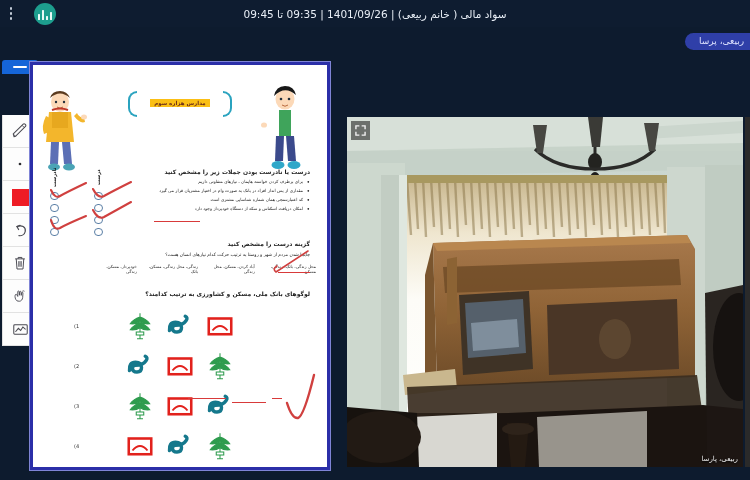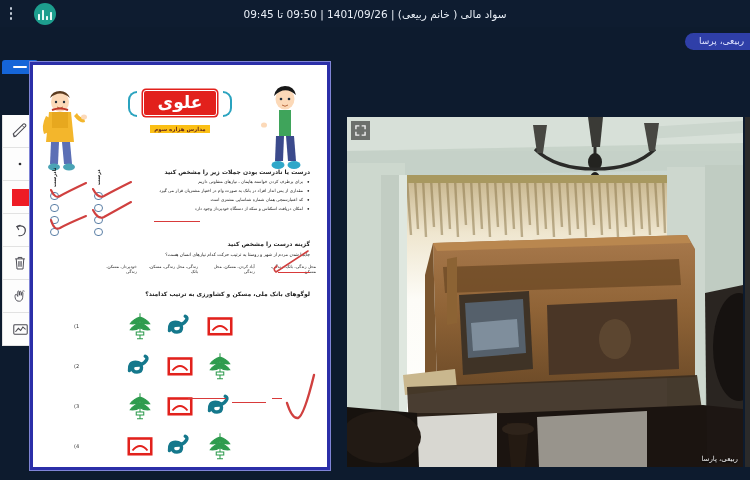--- a/index.html
+++ b/index.html
@@ -217,21 +217,21 @@
     <span></span>
     <span></span>
     <span></span>
   </div>
   <div id="applogo">
     <i></i>
     <i></i>
     <i></i>
     <i></i>
   </div>
-  <div id="meetingtitle">سواد مالی ( خانم ربیعی) | 1401/09/26 | 09:50 تا 09:45</div>
+  <div id="meetingtitle">سواد مالی ( خانم ربیعی) | 1401/09/26 | 09:35 تا 09:45</div>
 </div>
 
 <div id="chiprow">
   <div id="namechip">ربیعی، پرسا</div>
 </div>
 
 <div id="rail">
   <div id="railtop">
     <div></div>
   </div>
@@ -327,21 +327,20 @@
       <ellipse cx="4" cy="41" rx="3" ry="2.6" fill="#fcd9b8"></ellipse>
       <path d="M16 52 h8 l-1 25 h-8z" fill="#3b4a8c"></path>
       <path d="M26 52 h8 l2 25 h-8z" fill="#3b4a8c"></path>
       <ellipse cx="18" cy="81" rx="6.5" ry="4" fill="#2fa7c9"></ellipse>
       <ellipse cx="34" cy="81" rx="6.5" ry="4" fill="#2fa7c9"></ellipse>
     </svg>
 
     <div id="schoollogo">
       <div id="logoarcL"></div>
       <div id="logoarcR"></div>
-      <div id="logobox">علوی</div>
       <div><span id="logosub">مدارس هزاره سوم</span></div>
     </div>
 
     <div id="s1head">درست یا نادرست بودن جملات زیر را مشخص کنید</div>
     <ul id="s1list">
       <li>برای برطرف کردن خواسته هایمان ، نیازهای متفاوتی داریم</li>
       <li>مقداری از پس انداز افراد در بانک به صورت وام در اختیار مشتریان قرار می گیرد</li>
       <li>کد اعتبارسنجی همان شماره شناسایی مشتری است</li>
       <li>امکان دریافت اسکناس و سکه از دستگاه خودپرداز وجود دارد</li>
     </ul>

